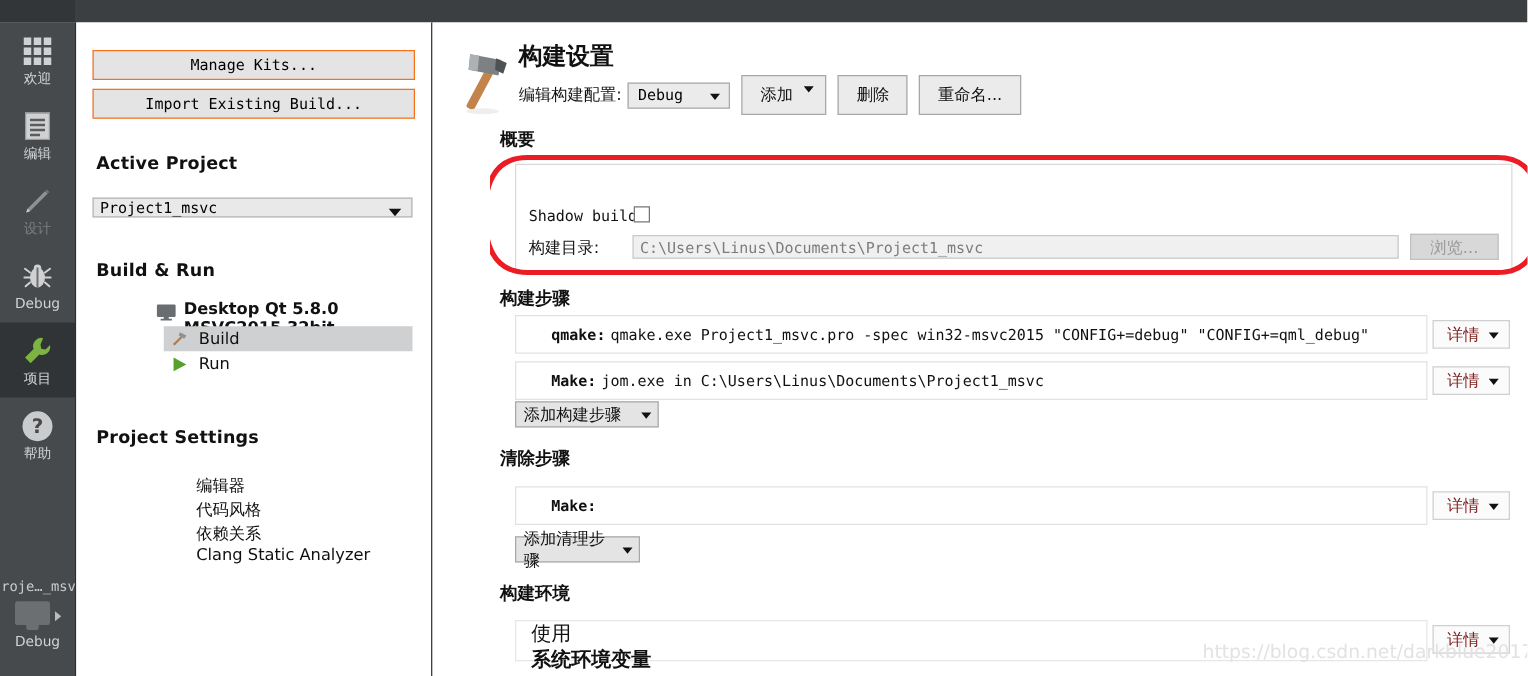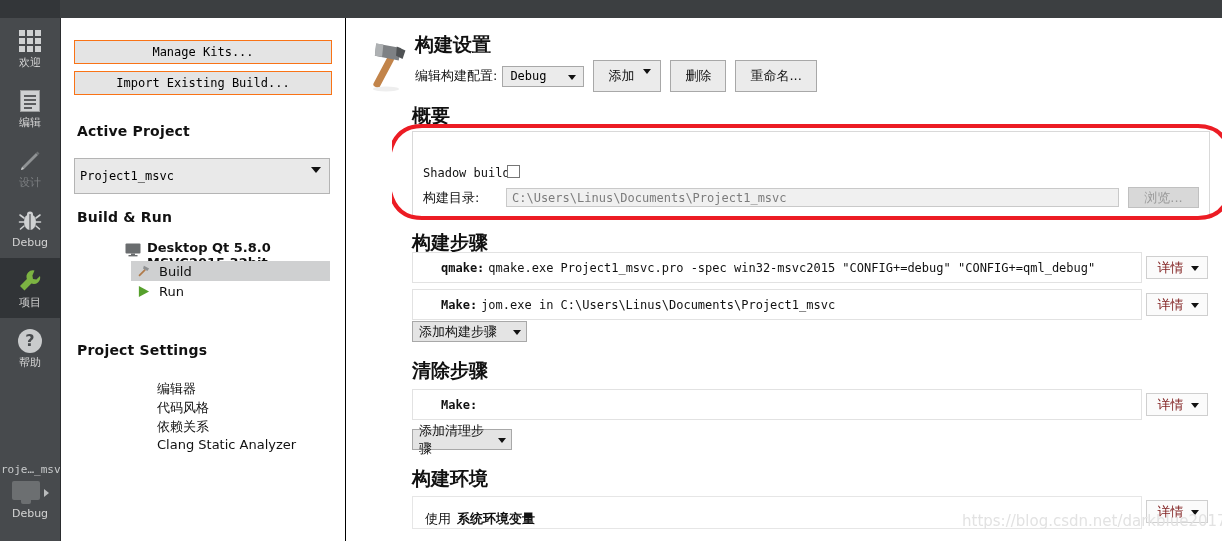--- a/index.html
+++ b/index.html
@@ -59,21 +59,21 @@
          border-bottom:4px solid transparent;margin-left:4px;}
 
   
   .treepane{position:absolute;left:61px;top:18px;width:284px;height:523px;background:#fff;
             border-right:1px solid #000;}
   .btnwide{position:absolute;left:13px;width:256px;height:22px;background:#e4e4e4;
            border:1px solid #f97316;font-family:"DejaVu Sans Mono", monospace;font-size:12px;
            color:#000;display:flex;align-items:center;justify-content:center;cursor:default;}
   .sec-title{position:absolute;left:16px;font-family:"DejaVu Sans", sans-serif;font-weight:bold;
              font-size:14px;color:#111;letter-spacing:.2px;}
-  .combo{position:absolute;left:13px;width:256px;height:36px;background:#e9e9e9;
+  .combo{position:absolute;left:13px;width:256px;height:16px;background:#e9e9e9;
          border:1px solid #b4b4b4;font-family:"DejaVu Sans Mono", monospace;font-size:12px;
          display:flex;align-items:center;padding-left:5px;box-sizing:border-box;cursor:default;}
   .combo .caret{position:absolute;right:8px;top:8px;width:0;height:0;
                 border-left:5px solid transparent;border-right:5px solid transparent;border-top:6px solid #111;}
   .kitnode{position:absolute;left:86px;font-family:"DejaVu Sans", sans-serif;font-weight:bold;
            font-size:13px;color:#111;}
   .kiticon{position:absolute;left:64px;width:16px;height:14px;}
   .treeitem{position:absolute;left:70px;width:199px;height:20px;display:flex;align-items:center;
             font-family:"DejaVu Sans", sans-serif;font-size:13px;color:#111;cursor:default;}
   .treeitem.sel{background:#cfd0d1;}
@@ -94,22 +94,22 @@
           padding:0 22px 0 7px;position:relative;box-sizing:border-box;cursor:default;}
   .selbox .caret{position:absolute;right:7px;top:8px;width:0;height:0;
                  border-left:4px solid transparent;border-right:4px solid transparent;border-top:5px solid #111;}
   .pbtn{height:32px;background:#ebebeb;border:1px solid #a8a8a8;font-family:"DejaVu Sans", sans-serif;
         font-size:13px;color:#111;display:flex;align-items:center;justify-content:center;
         padding:0 14px;margin-left:9px;box-sizing:border-box;cursor:default;position:relative;}
   .pbtn.withcaret{padding:0 26px 0 14px;}
   .pbtn .caret{position:absolute;right:9px;top:8px;width:0;height:0;
                border-left:4px solid transparent;border-right:4px solid transparent;border-top:5px solid #111;}
 
-  .grouphdr{position:absolute;left:66px;font-family:Liberation Mono, monospace;font-weight:bold;
-            font-size:19px;color:#111;}
+  .grouphdr{position:absolute;left:54px;font-family:Liberation Mono, monospace;font-weight:bold;
+            font-size:14px;color:#111;}
   .groupbox{position:absolute;border:1px solid #d9d9d9;background:#fff;box-sizing:border-box;}
 
   .fieldlbl{position:absolute;font-family:"DejaVu Sans Mono", monospace;font-size:12px;color:#111;}
   .fieldlbl.cjk{font-family:"DejaVu Sans", sans-serif;font-size:13px;}
   .chk{position:absolute;width:13px;height:13px;border:1px solid #767676;background:#fff;box-sizing:border-box;cursor:default;}
   .ro-input{position:absolute;height:19px;background:#f0f0f0;border:1px solid #c9c9c9;
             font-family:"DejaVu Sans Mono", monospace;font-size:12px;color:#7c7c7c;
             display:flex;align-items:center;padding-left:5px;box-sizing:border-box;cursor:default;}
   .gbtn-dis{position:absolute;height:21px;background:#d8d8d8;border:1px solid #c0c0c0;
             font-family:"DejaVu Sans", sans-serif;font-size:13px;color:#9a9a9a;
@@ -126,22 +126,22 @@
   .detbtn .caret{position:absolute;right:8px;top:9px;width:0;height:0;
                  border-left:4px solid transparent;border-right:4px solid transparent;border-top:5px solid #111;}
   .addbtn{position:absolute;height:21px;background:#e4e4e4;border:1px solid #a8a8a8;
           display:flex;align-items:center;padding:0 16px 0 6px;
           font-family:"DejaVu Sans", sans-serif;font-size:13px;color:#111;
           box-sizing:border-box;cursor:default;}
   .addbtn .caret{position:absolute;right:5px;top:8px;width:0;height:0;
                  border-left:4px solid transparent;border-right:4px solid transparent;border-top:5px solid #111;}
 
   .envrow{position:absolute;border:1px solid #e6e6e6;background:#fff;box-sizing:border-box;
-          display:flex;align-items:flex-end;padding-left:12px;
-          font-family:"DejaVu Sans", sans-serif;font-size:13px;color:#111;}
+          display:flex;align-items:flex-start;padding-left:12px;
+          font-family:"DejaVu Sans", sans-serif;font-size:16px;color:#111;flex-direction:column;}
   .envrow .use{margin-right:6px;}
   .envrow .envval{font-weight:bold;}
 
   
   .annot{position:absolute;left:392px;top:122px;width:846px;height:100px;pointer-events:none;}
 
   .wmark{position:absolute;left:962px;top:512px;font-family:"DejaVu Sans", sans-serif;
          font-size:15px;color:#e2e2e2;white-space:nowrap;}
 </style>
 </head>

